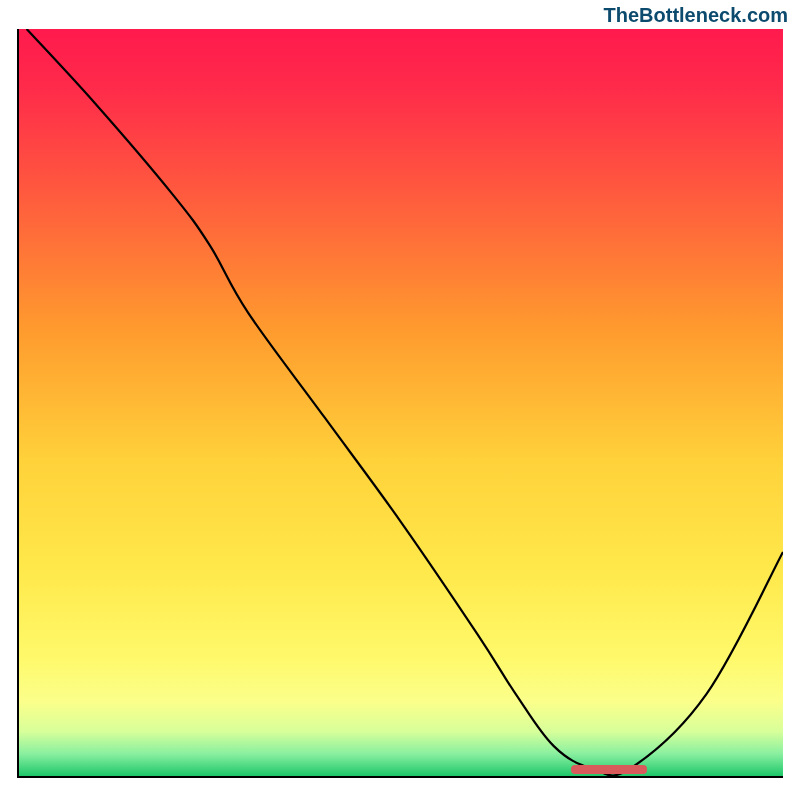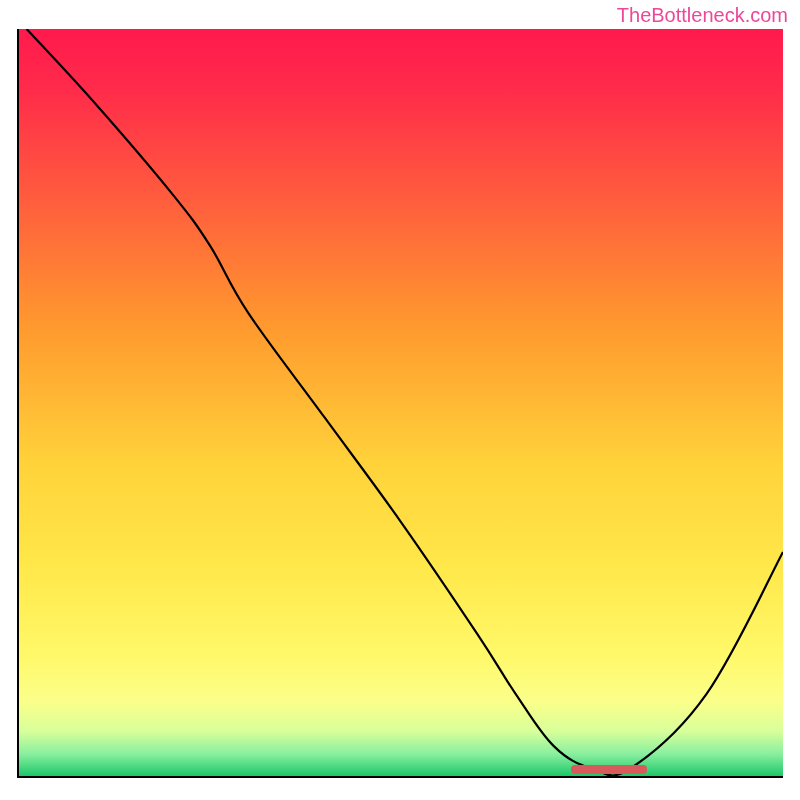--- a/index.html
+++ b/index.html
@@ -9,22 +9,22 @@
     background: #fff;
     font-family: Arial, sans-serif;
     position: relative;
     overflow: hidden;
   }
   .watermark {
     position: absolute;
     top: 4px;
     right: 12px;
     font-size: 20px;
-    font-weight: normal;
-    color: #ec4899;
+    font-weight: bold;
+    color: #0c4a6e;
     z-index: 10;
   }
   .chart-area {
     position: absolute;
     left: 17px;
     top: 29px;
     width: 766px;
     height: 749px;
     border-left: 2px solid #000;
     border-bottom: 2px solid #000;

